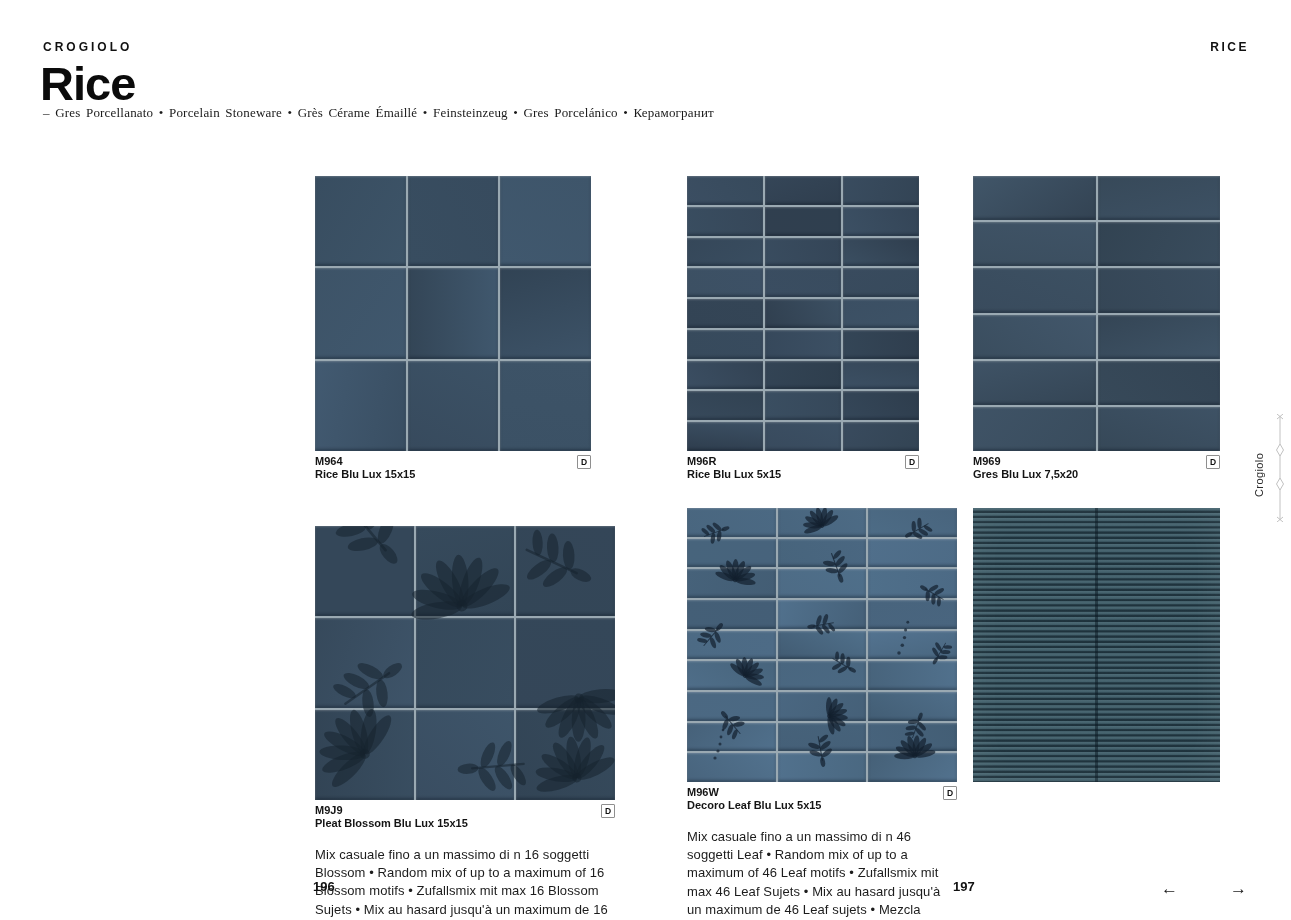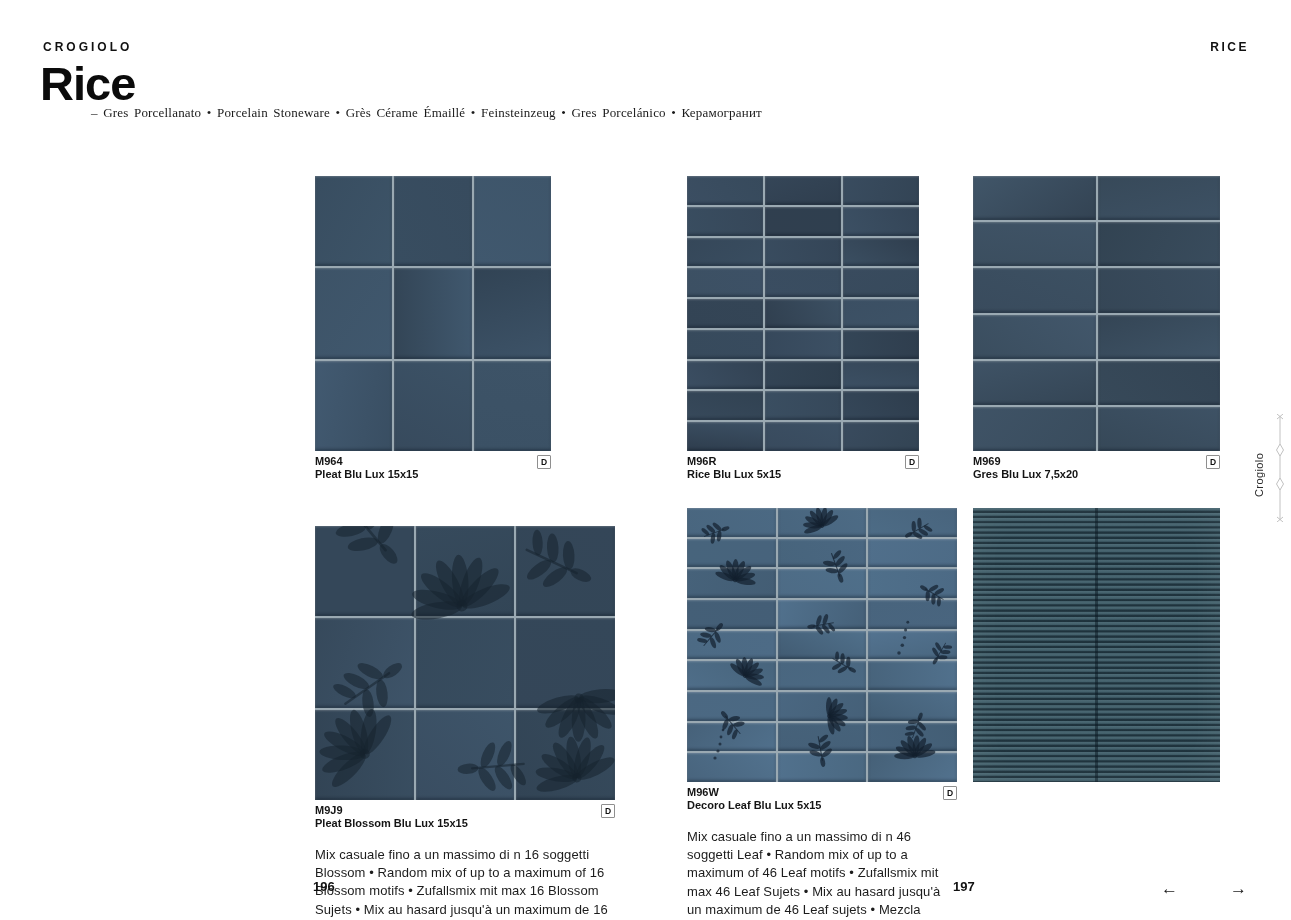--- a/index.html
+++ b/index.html
@@ -3,21 +3,21 @@
 <meta charset="utf-8">
 <style>
   * { margin:0; padding:0; box-sizing:border-box; }
   html,body { background:#ffffff; }
   body { font-family:"Liberation Sans", sans-serif; color:#111; }
   .page { position:relative; width:1291px; height:920px; background:#fff; overflow:hidden; }
 
   
   .collection { position:absolute; left:43px; top:40px; font-size:12px; font-weight:600; letter-spacing:3px; color:#111; }
   .title { position:absolute; left:40px; top:56px; font-size:47px; font-weight:800; letter-spacing:-1px; color:#0b0b0b; }
-  .subtitle { position:absolute; left:43px; top:105px; font-family:"Liberation Serif", serif; font-size:13px; color:#1a1a1a; letter-spacing:.2px; word-spacing:2px;margin-left:48px; }
+  .subtitle { position:absolute; left:43px; top:105px; font-family:"Liberation Serif", serif; font-size:13px; color:#1a1a1a; letter-spacing:.2px; word-spacing:2px; }
   .corner-label { position:absolute; right:42px; top:40px; font-size:12px; font-weight:600; letter-spacing:2.5px; color:#111; }
 
   
   .product { position:absolute; }
   .tile-fig { position:relative; width:100%; overflow:hidden; }
   .cells { position:absolute; inset:0; display:grid; gap:2px; background:var(--grout,#9aa9b2); }
   .cells div { box-shadow: inset 0 1px 2px rgba(255,255,255,.18), inset 0 -2px 3px rgba(8,18,28,.35), inset 1px 0 2px rgba(255,255,255,.08); }
   .overlay { position:absolute; inset:0; width:100%; height:100%; pointer-events:none; }
 
   .v-pleat { background:
@@ -82,37 +82,37 @@
       <g id="dots">
         <circle cx="0" cy="0" r="1.6"></circle>
           <circle cx="3" cy="-7" r="1.6"></circle>
           <circle cx="5" cy="-14" r="1.5"></circle>
         <circle cx="6" cy="-21" r="1.4"></circle>
           <circle cx="8" cy="-28" r="1.3"></circle>
       </g>
     </defs>
   </svg>
 
-  <figure class="product" style="left:315px; top:176px; width:236px;">
+  <figure class="product" style="left:315px; top:176px; width:276px;">
     <div class="tile-fig" style="height:275px">
         <div class="cells" style="grid-template-columns: repeat(3, 1fr); grid-template-rows: repeat(3, 1fr);">
           <div style="background: linear-gradient(299deg, rgb(61, 84, 104), rgb(56, 77, 96));"></div>
           <div style="background: linear-gradient(245deg, rgb(55, 75, 94), rgb(56, 77, 96));"></div>
           <div style="background: linear-gradient(28deg, rgb(64, 88, 110), rgb(62, 85, 106));"></div>
           <div style="background: linear-gradient(124deg, rgb(61, 83, 103), rgb(64, 88, 110));"></div>
           <div style="background: linear-gradient(269deg, rgb(64, 88, 110), rgb(51, 69, 86));"></div>
           <div style="background: linear-gradient(341deg, rgb(61, 83, 104), rgb(49, 67, 84));"></div>
           <div style="background: linear-gradient(282deg, rgb(57, 78, 98), rgb(66, 90, 113));"></div>
           <div style="background: linear-gradient(209deg, rgb(60, 82, 102), rgb(55, 74, 93));"></div>
           <div style="background: linear-gradient(189deg, rgb(61, 83, 103), rgb(59, 81, 101));"></div>
         </div>
       </div>
     <figcaption class="prod-label">
       <div class="prod-code">M964</div>
-      <div class="prod-name">Pleat Blu Lux 15x15</div>
+      <div class="prod-name">Rice Blu Lux 15x15</div>
       <div class="badge">
           <span>D</span>
         </div>
     </figcaption>
   </figure>
 
   <figure class="product" style="left:687px; top:176px; width:232px;">
     <div class="tile-fig" style="height:275px">
         <div class="cells" style="grid-template-columns: repeat(3, 1fr); grid-template-rows: repeat(9, 1fr);">
           <div style="background: linear-gradient(56deg, rgb(59, 78, 98), rgb(55, 74, 92));"></div>

